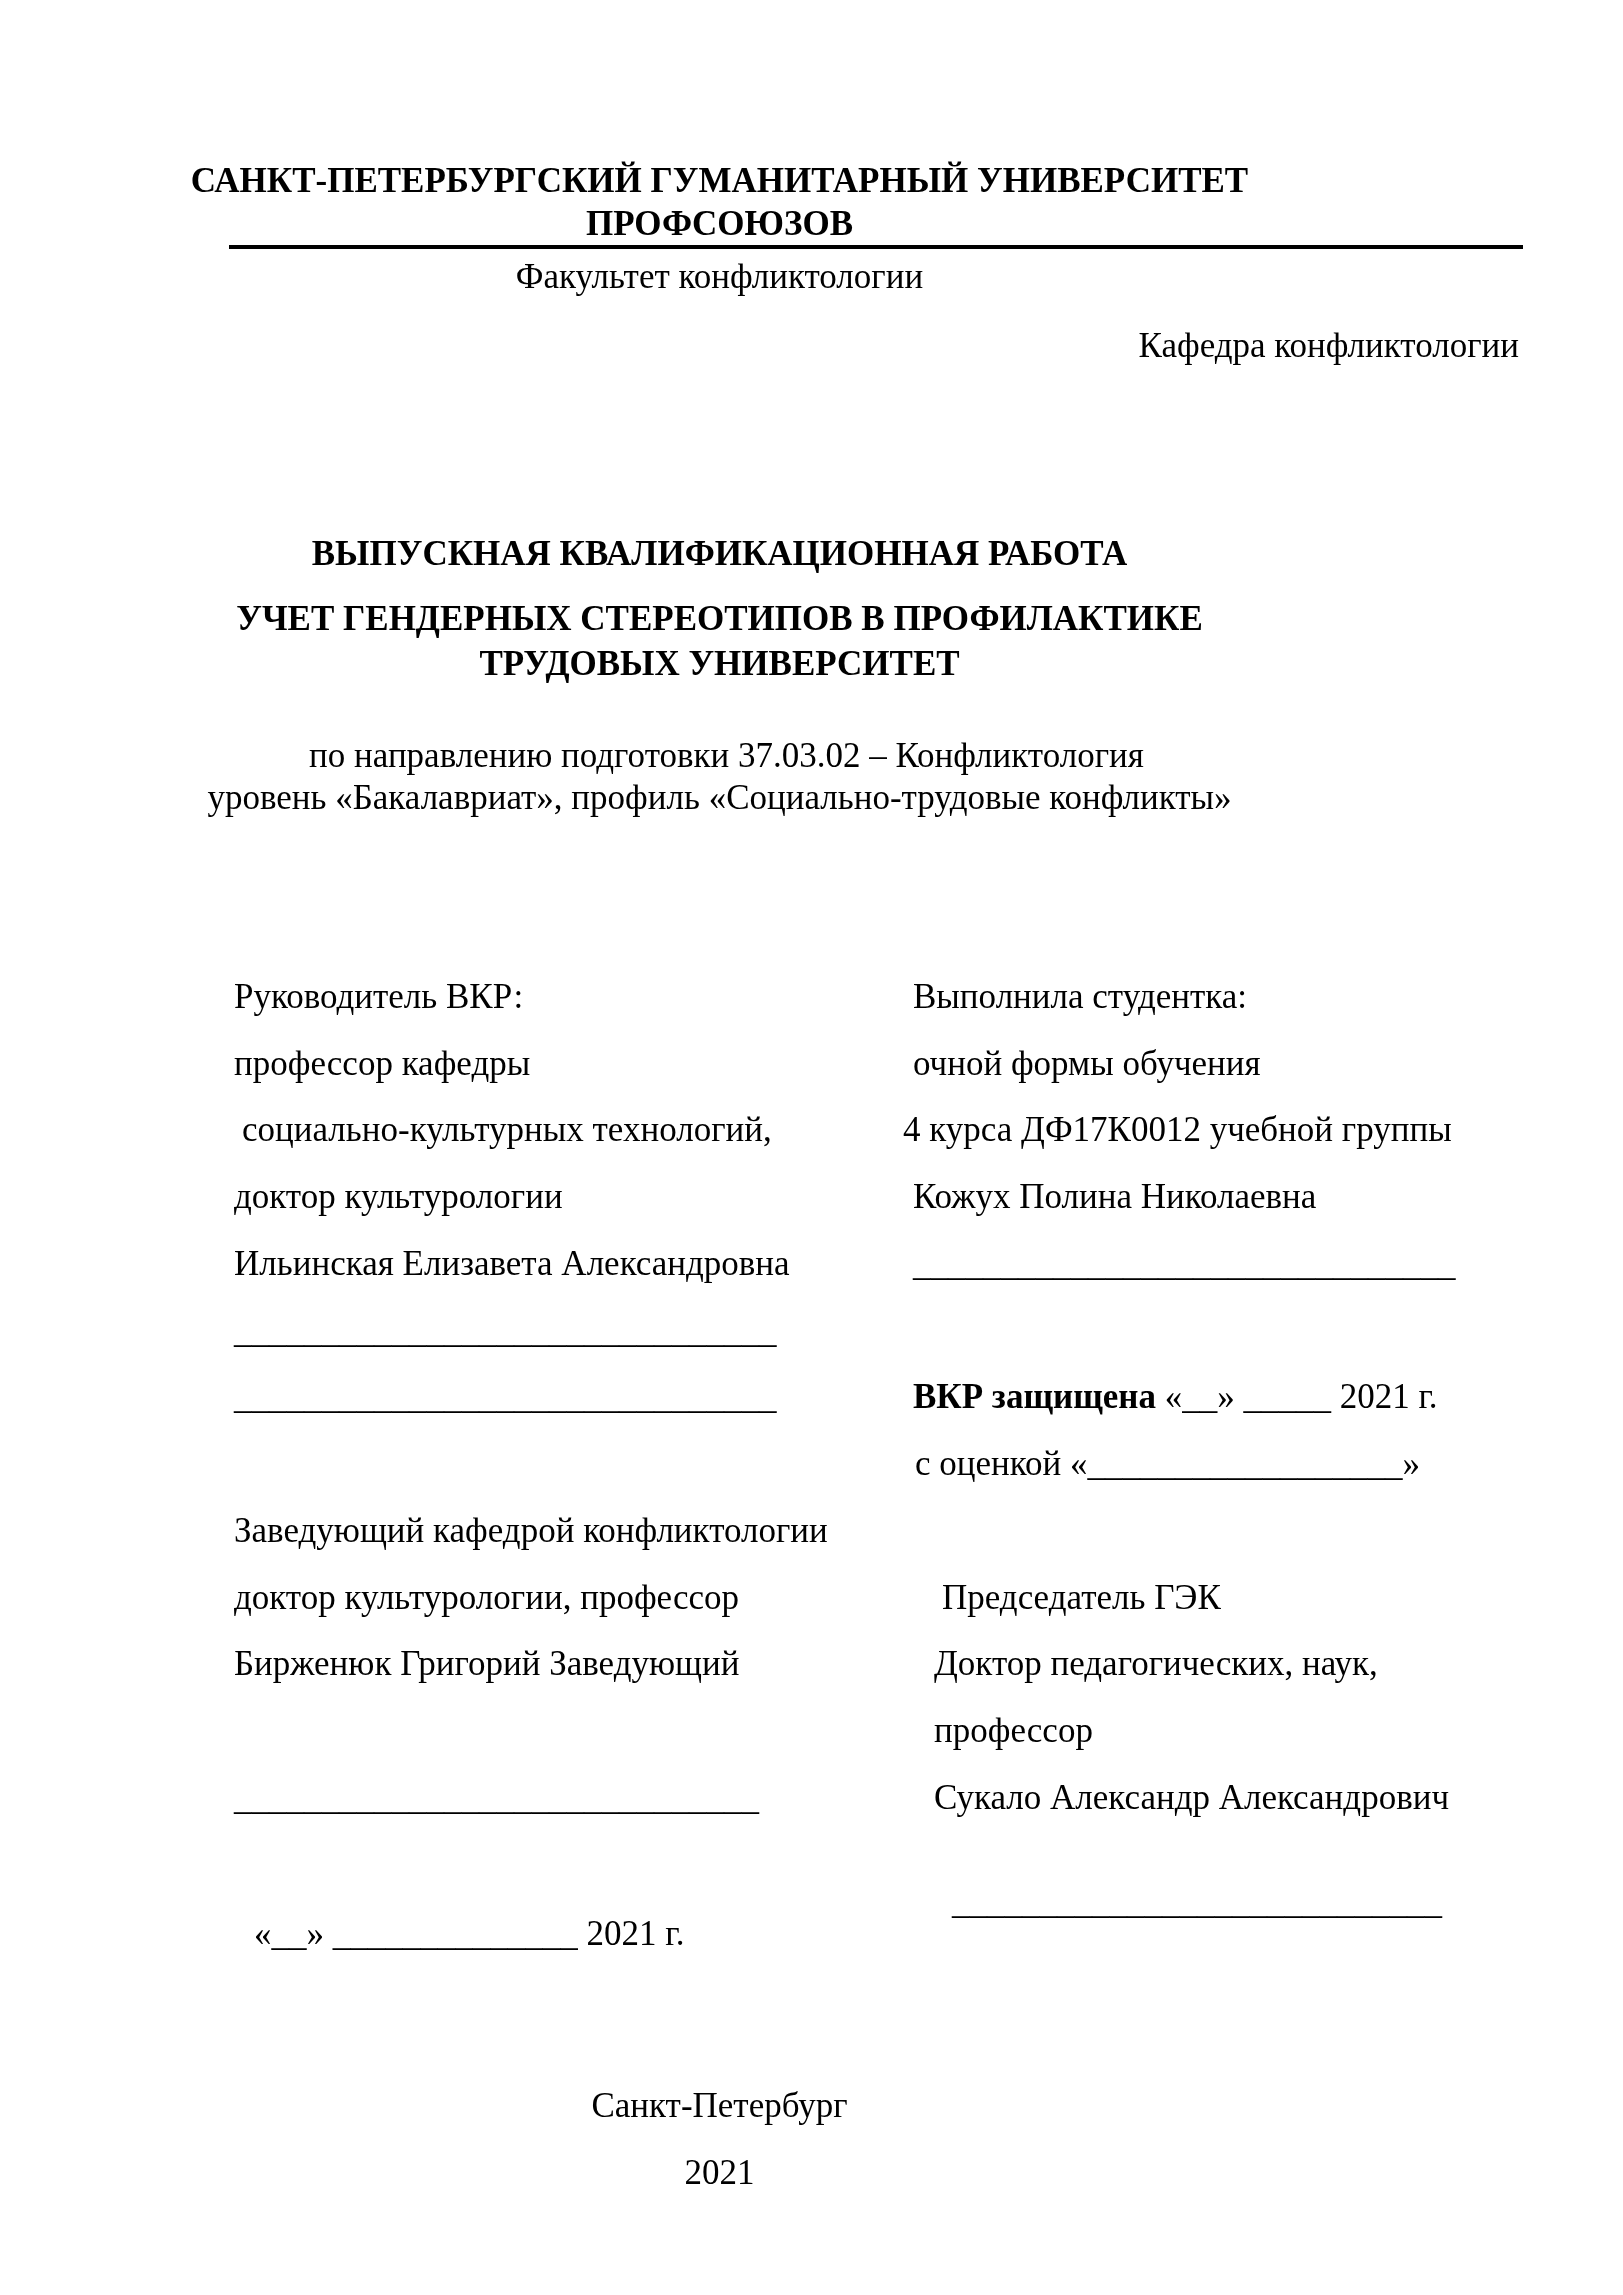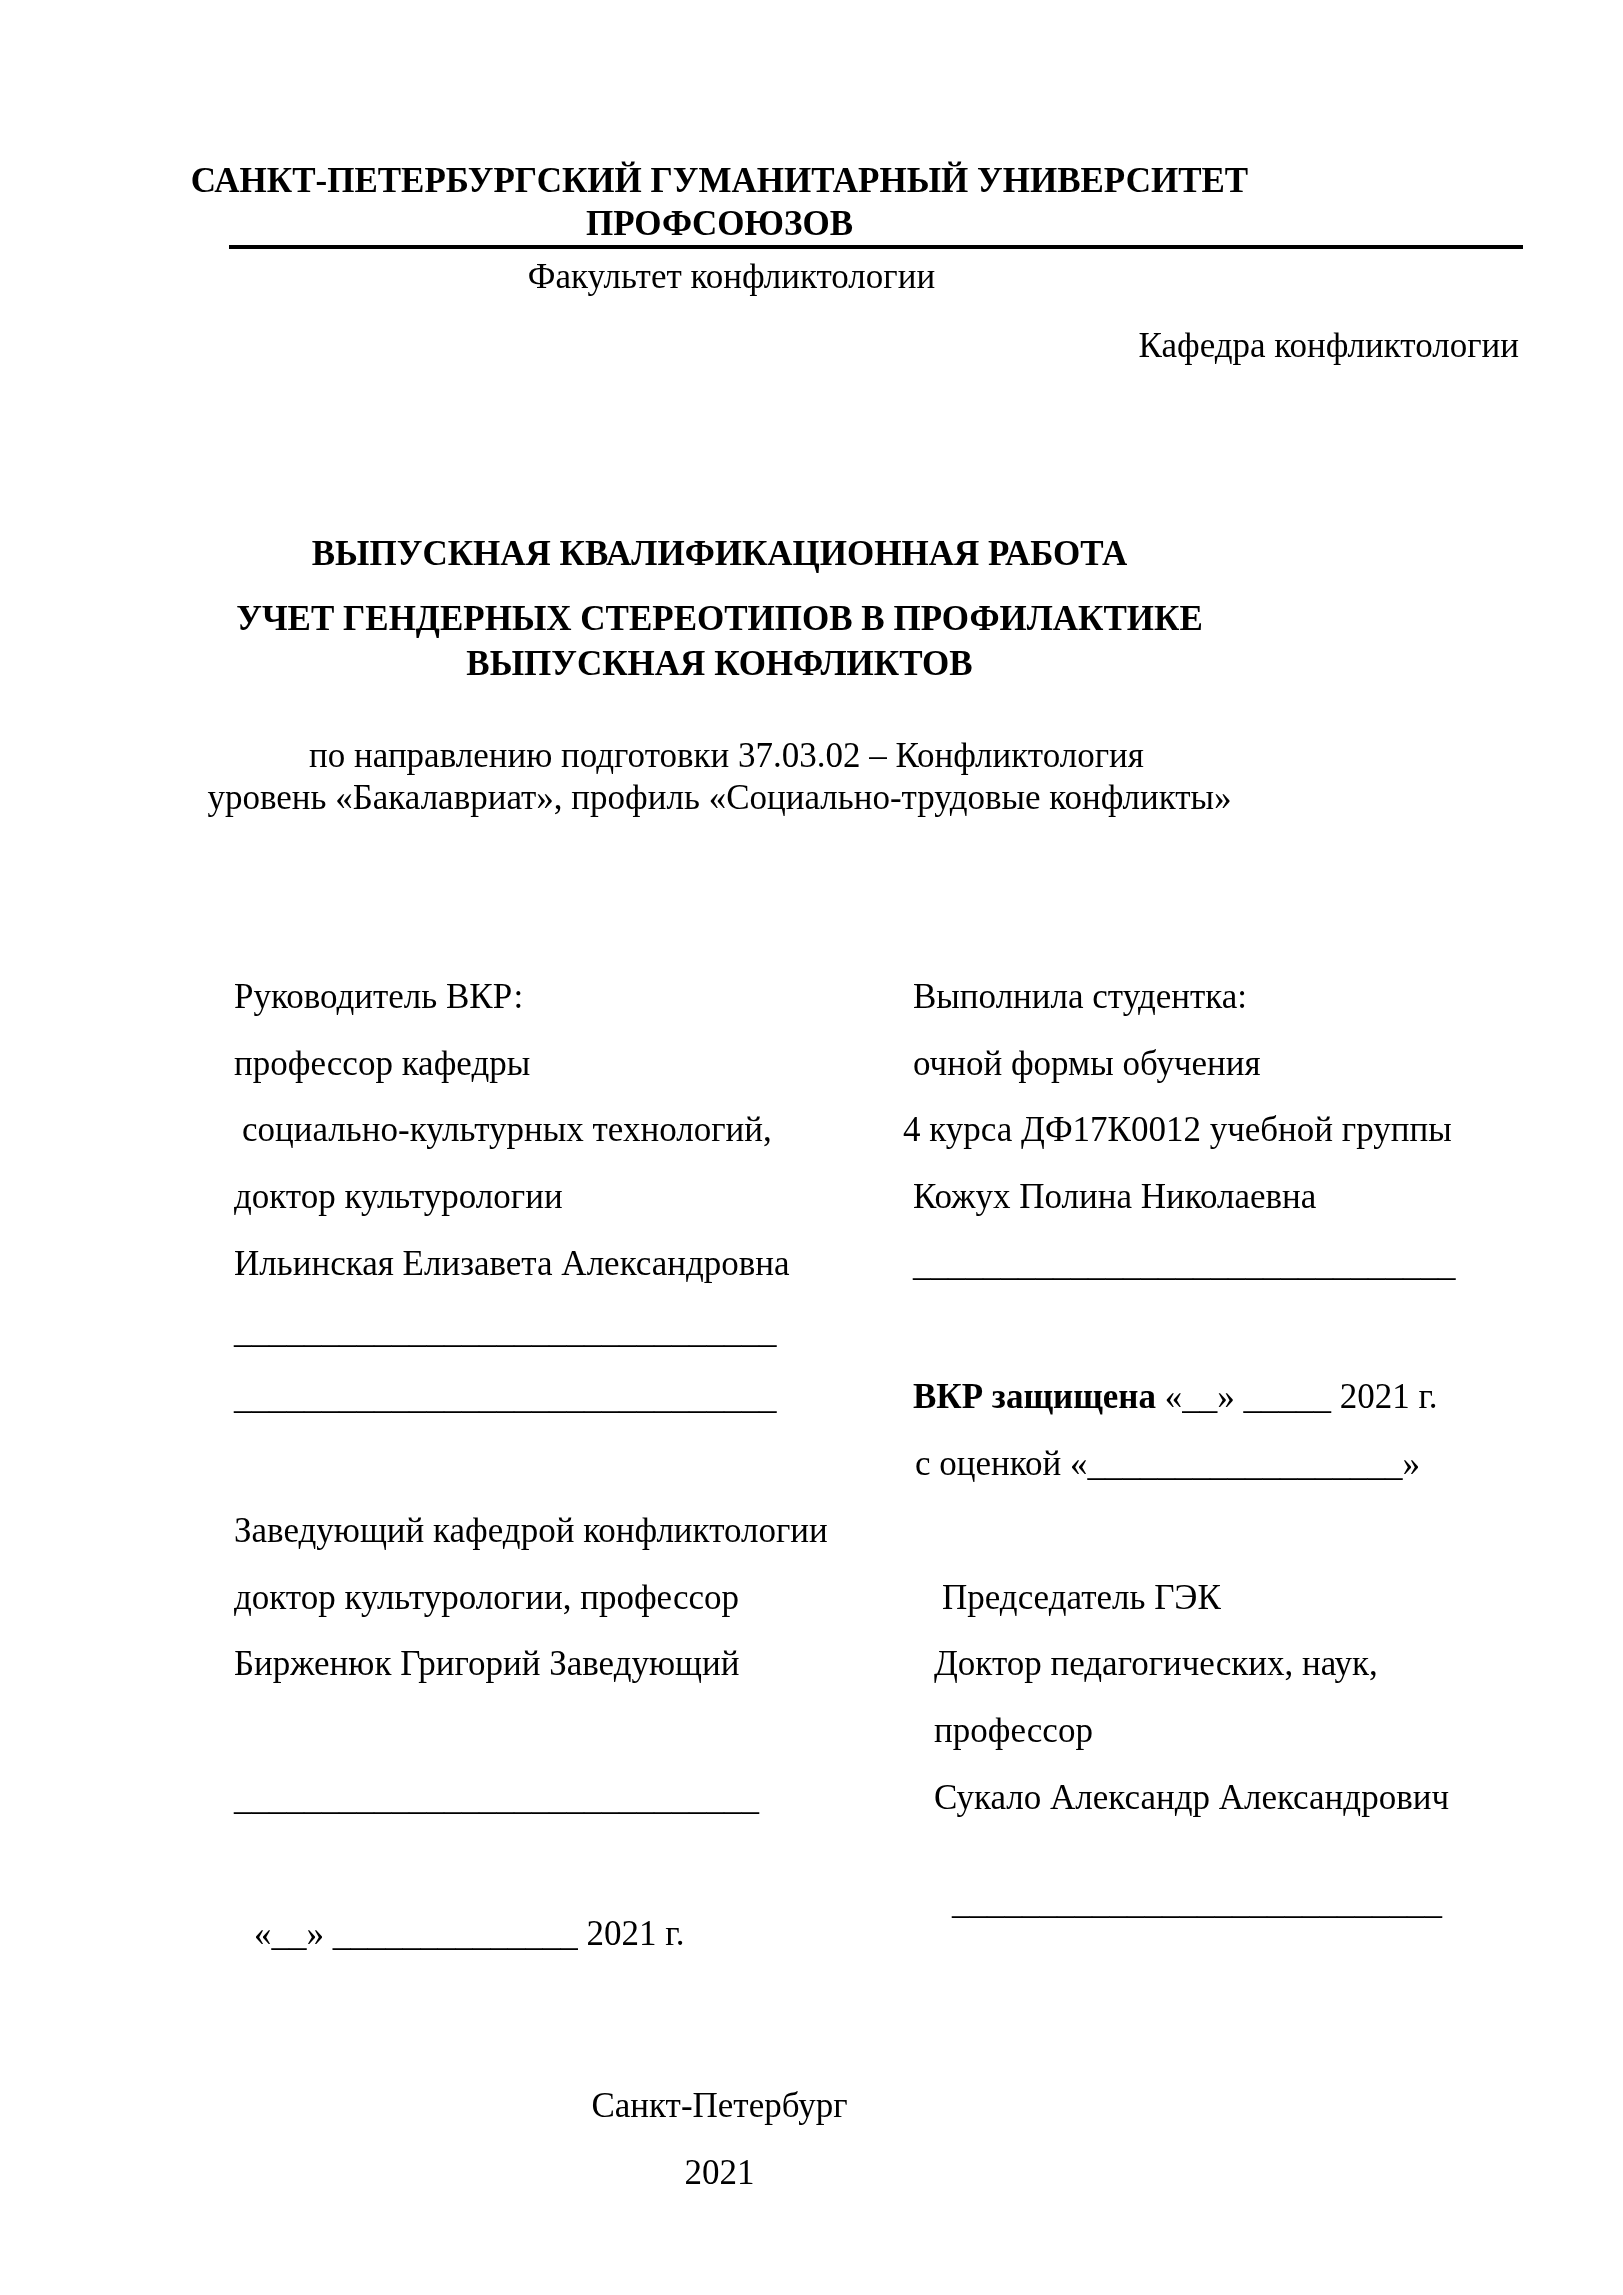--- a/index.html
+++ b/index.html
@@ -11,26 +11,26 @@
   .rule { position:absolute; left:229px; width:1294px; top:245px; height:3.9px; background:#000; }
   .L { left:234px; }
   .R { left:913px; }
 </style>
 </head>
 <body>
 
 <div class="t b c" style="top:163px;">САНКТ-ПЕТЕРБУРГСКИЙ ГУМАНИТАРНЫЙ УНИВЕРСИТЕТ</div>
 <div class="t b c" style="top:206px;">ПРОФСОЮЗОВ</div>
 <div class="rule"></div>
-<div class="t c" style="top:259px;padding-left:12px;">Факультет конфликтологии</div>
+<div class="t c" style="top:259px;">Факультет конфликтологии</div>
 <div class="t" style="top:328px; right:104px;">Кафедра конфликтологии</div>
 
 <div class="t b c" style="top:536px;text-align:center;">ВЫПУСКНАЯ КВАЛИФИКАЦИОННАЯ РАБОТА</div>
 <div class="t b c" style="top:601px;">УЧЕТ ГЕНДЕРНЫХ СТЕРЕОТИПОВ В ПРОФИЛАКТИКЕ</div>
-<div class="t b c" style="top:646px;">ВЫПУСКНАЯ КОНФЛИКТОВ</div>
+<div class="t b c" style="top:646px;">ТРУДОВЫХ УНИВЕРСИТЕТ</div>
 <div class="t c" style="top:738px;padding-left:7px;">по направлению подготовки 37.03.02 – Конфликтология</div>
 <div class="t c" style="top:780px;">уровень «Бакалавриат», профиль «Социально-трудовые конфликты»</div>
 
 <div class="t L" style="top:979px;">Руководитель ВКР:</div>
 <div class="t L" style="top:1046px;">профессор кафедры</div>
 <div class="t L" style="top:1112px;margin-left:8px;">социально-культурных технологий,</div>
 <div class="t L" style="top:1179px;">доктор культурологии</div>
 <div class="t L" style="top:1246px;">Ильинская Елизавета Александровна</div>
 <div class="t L" style="top:1313px;">_______________________________</div>
 <div class="t L" style="top:1379px;">_______________________________</div>

